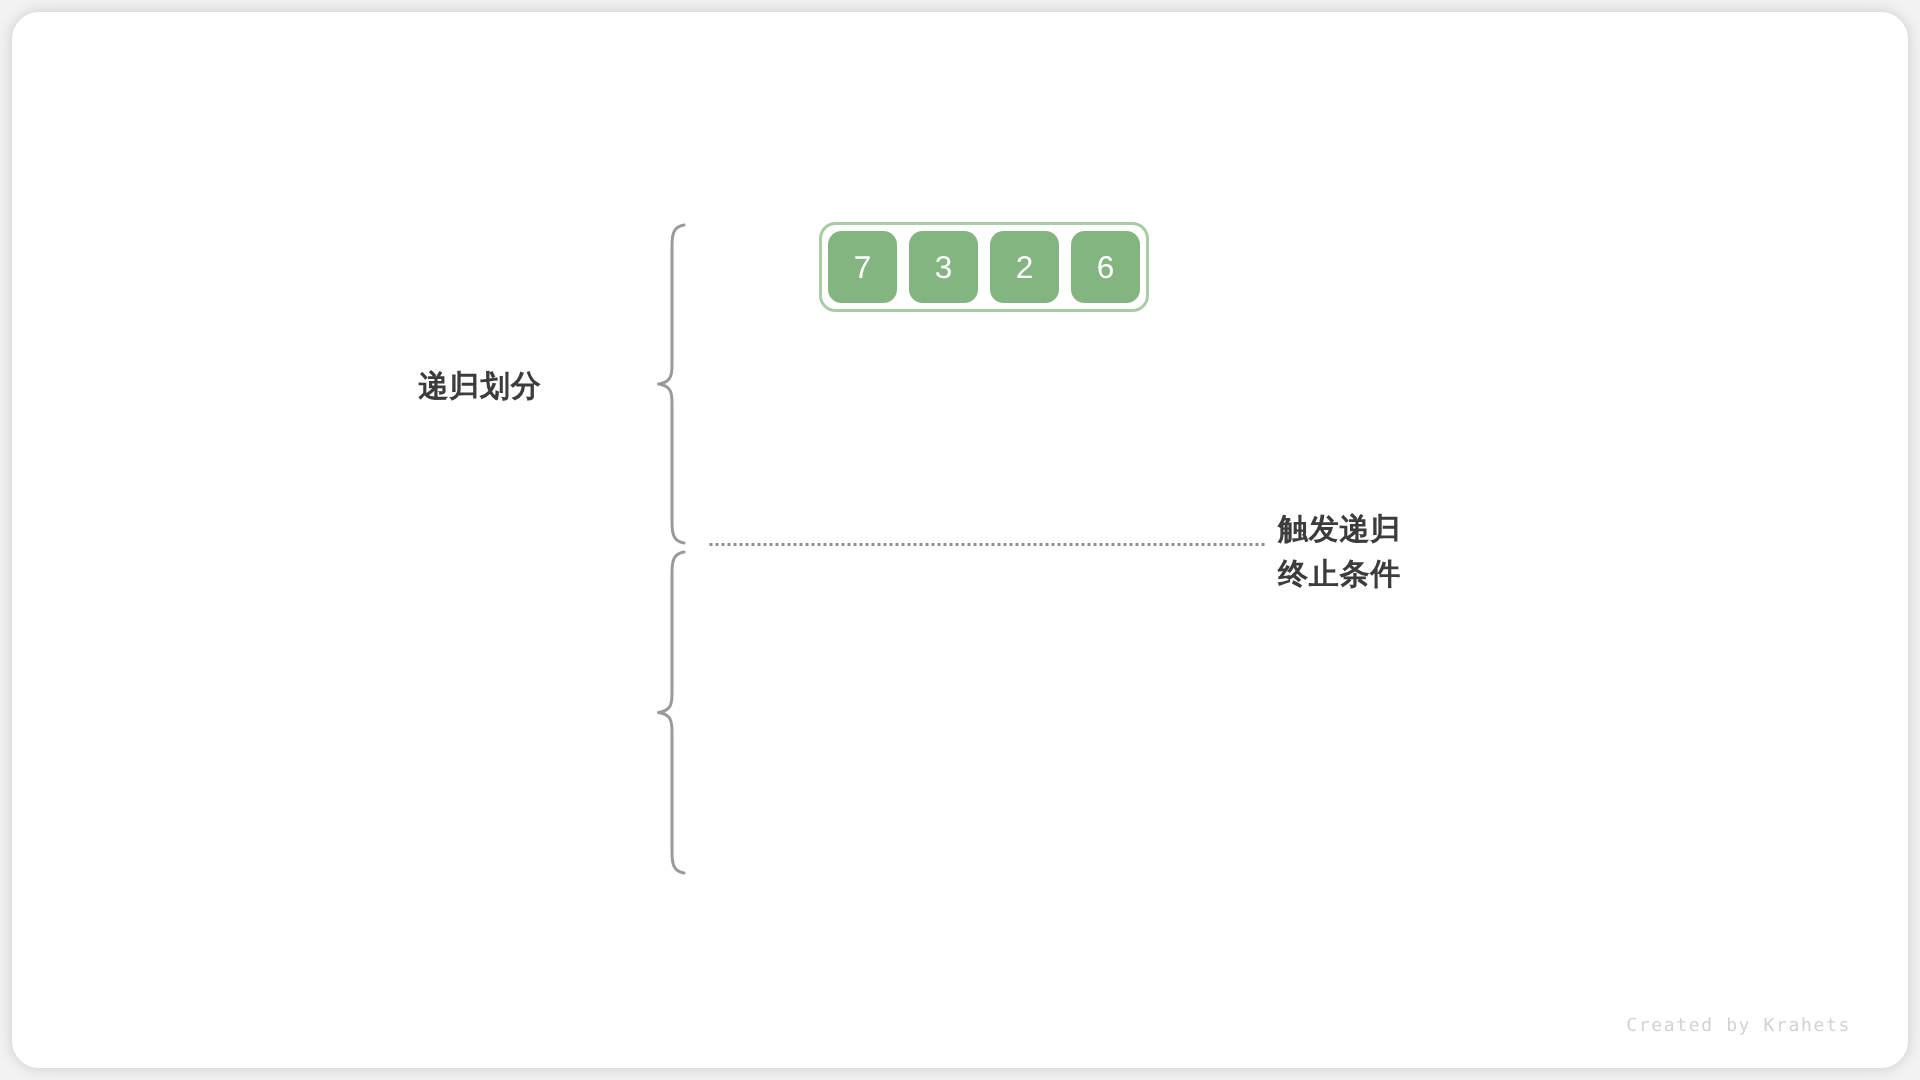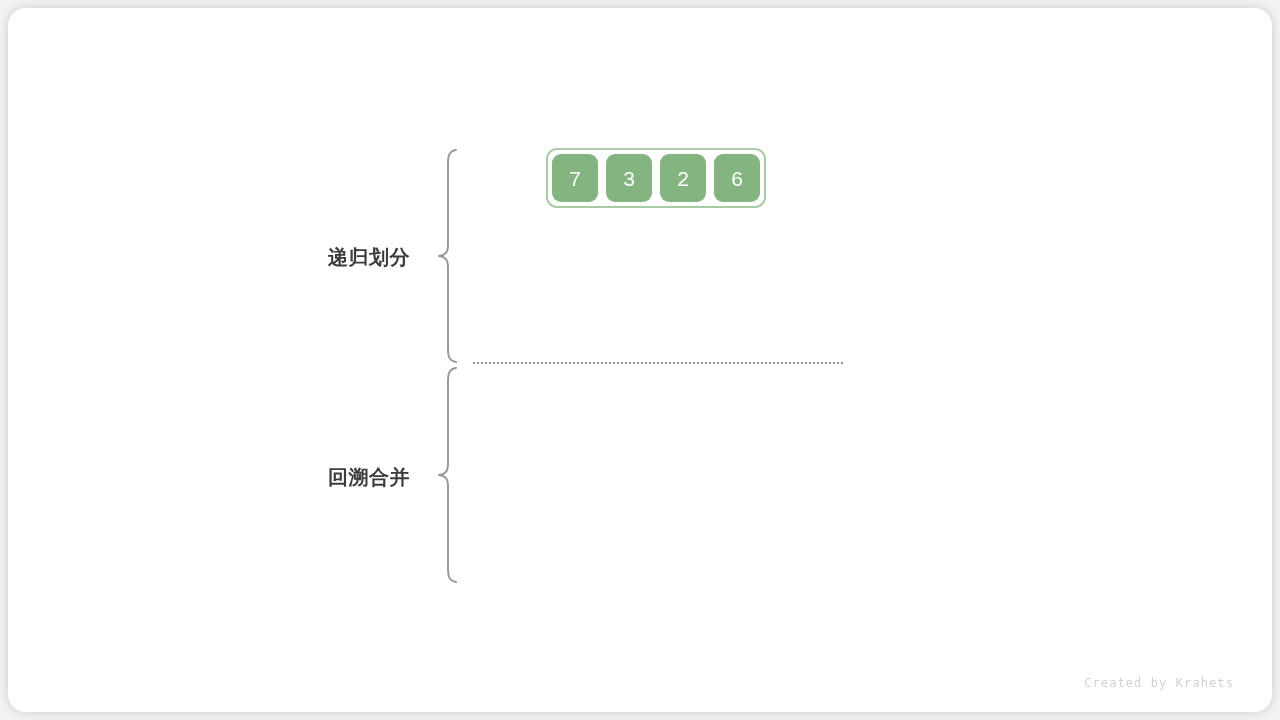--- a/index.html
+++ b/index.html
@@ -78,21 +78,21 @@
   }
   #brace-top { top: 140px; height: 216px; }
   #brace-bottom { top: 358px; height: 218px; }
   .brace svg { display: block; width: 100%; height: 100%; }
 
   
   .phase-label {
     position: absolute;
     right: 0;
     width: 180px;
-    text-align: right;
+    text-align: center;
     color: #3c3c3c;
     font-size: 20px;
     font-weight: bold;
     letter-spacing: 0.5px;
     font-family: "Liberation Sans", "DejaVu Sans", sans-serif;
     white-space: nowrap;
   }
   #label-divide { left: 222px; top: 236px; }
   #label-merge  { left: 222px; top: 456px; }
 
@@ -133,21 +133,20 @@
   }
 </style>
 </head>
 <body>
 
 <div id="stage">
   <div id="card">
 
     <div class="phase-label" id="label-divide">递归划分</div>
 
-    <div class="phase-label" id="label-merge">回溯合并</div>
 
     <div class="brace" id="brace-top">
       <svg viewBox="0 0 24 216" preserveAspectRatio="none" aria-hidden="true">
         <path d="M 20 2
                  C 13 3, 12 8, 12 16
                  L 12 96
                  C 12 104, 10 107, 3 108
                  C 10 109, 12 112, 12 120
                  L 12 200
                  C 12 208, 13 213, 20 214" fill="none" stroke="#9a9a9a" stroke-width="2" stroke-linecap="round" stroke-linejoin="round"></path>
@@ -170,17 +169,21 @@
       <div id="array-cells">
         <div class="array-cell">7</div>
         <div class="array-cell">3</div>
         <div class="array-cell">2</div>
         <div class="array-cell">6</div>
       </div>
     </div>
 
     <div id="dotted-divider"></div>
 
+    <div id="terminate-note">
+      <div>触发递归</div>
+      <div>终止条件</div>
+    </div>
 
     <div id="watermark">Created by Krahets</div>
 
   </div>
 </div>
 
 </body></html>

